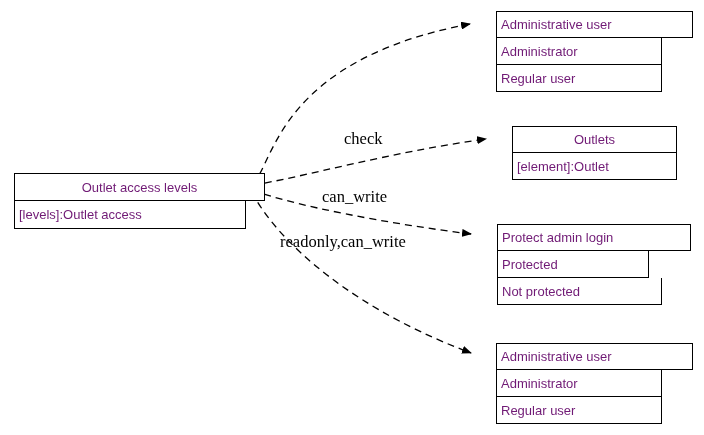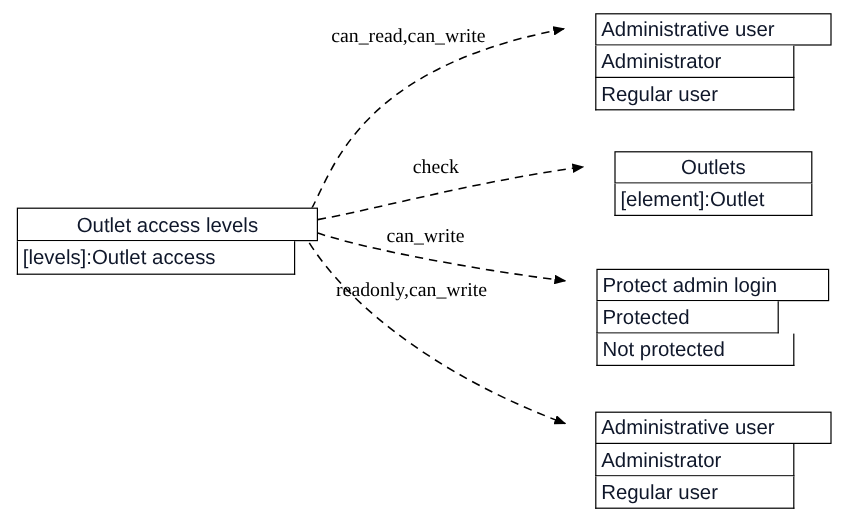--- a/index.html
+++ b/index.html
@@ -28,23 +28,23 @@
   .node {
     position: absolute;
     box-sizing: border-box;
   }
   .row {
     position: absolute;
     box-sizing: border-box;
     border: 1px solid #000000;
     background: #ffffff;
     font-family: "Liberation Sans", sans-serif;
-    font-size: 17px;
+    font-size: 13px;
     line-height: 1;
-    color: #0f172a;
+    color: #701a75;
     white-space: nowrap;
     display: flex;
     align-items: center;
   }
   .row.left {
     justify-content: flex-start;
     padding-left: 4px;
   }
   .row.center {
     justify-content: center;
@@ -83,21 +83,20 @@
 
     <path d="M253,184 C275,160 280,60 470,24" fill="none" stroke="#000000" stroke-width="1.3" stroke-dasharray="7,5" marker-end="url(#arrowFwd)"></path>
 
     <path d="M253,185 C300,178 390,152 486,139" fill="none" stroke="#000000" stroke-width="1.3" stroke-dasharray="7,5" marker-end="url(#arrowFwd)"></path>
 
     <path d="M253,190 C290,205 390,224 471,234" fill="none" stroke="#000000" stroke-width="1.3" stroke-dasharray="7,5" marker-end="url(#arrowFwd)"></path>
 
     <path d="M252,192 C268,225 330,300 471,353" fill="none" stroke="#000000" stroke-width="1.3" stroke-dasharray="7,5" marker-end="url(#arrowFwd)"></path>
   </svg>
 
-  <div class="edge-label" style="left:276px; top:22px;">can_read,can_write</div>
 
   <div class="edge-label" style="left:344px; top:131px;">check</div>
 
   <div class="edge-label" style="left:322px; top:189px;">can_write</div>
 
   <div class="edge-label" style="left:280px; top:234px;">readonly,can_write</div>
 
   <div class="node">
     <div class="row center" style="left:14px; top:173px; width:251px; height:28px;">Outlet access levels</div>
     <div class="row left joined-top" style="left:14px; top:201px; width:232px; height:28px;">[levels]:Outlet access</div>

